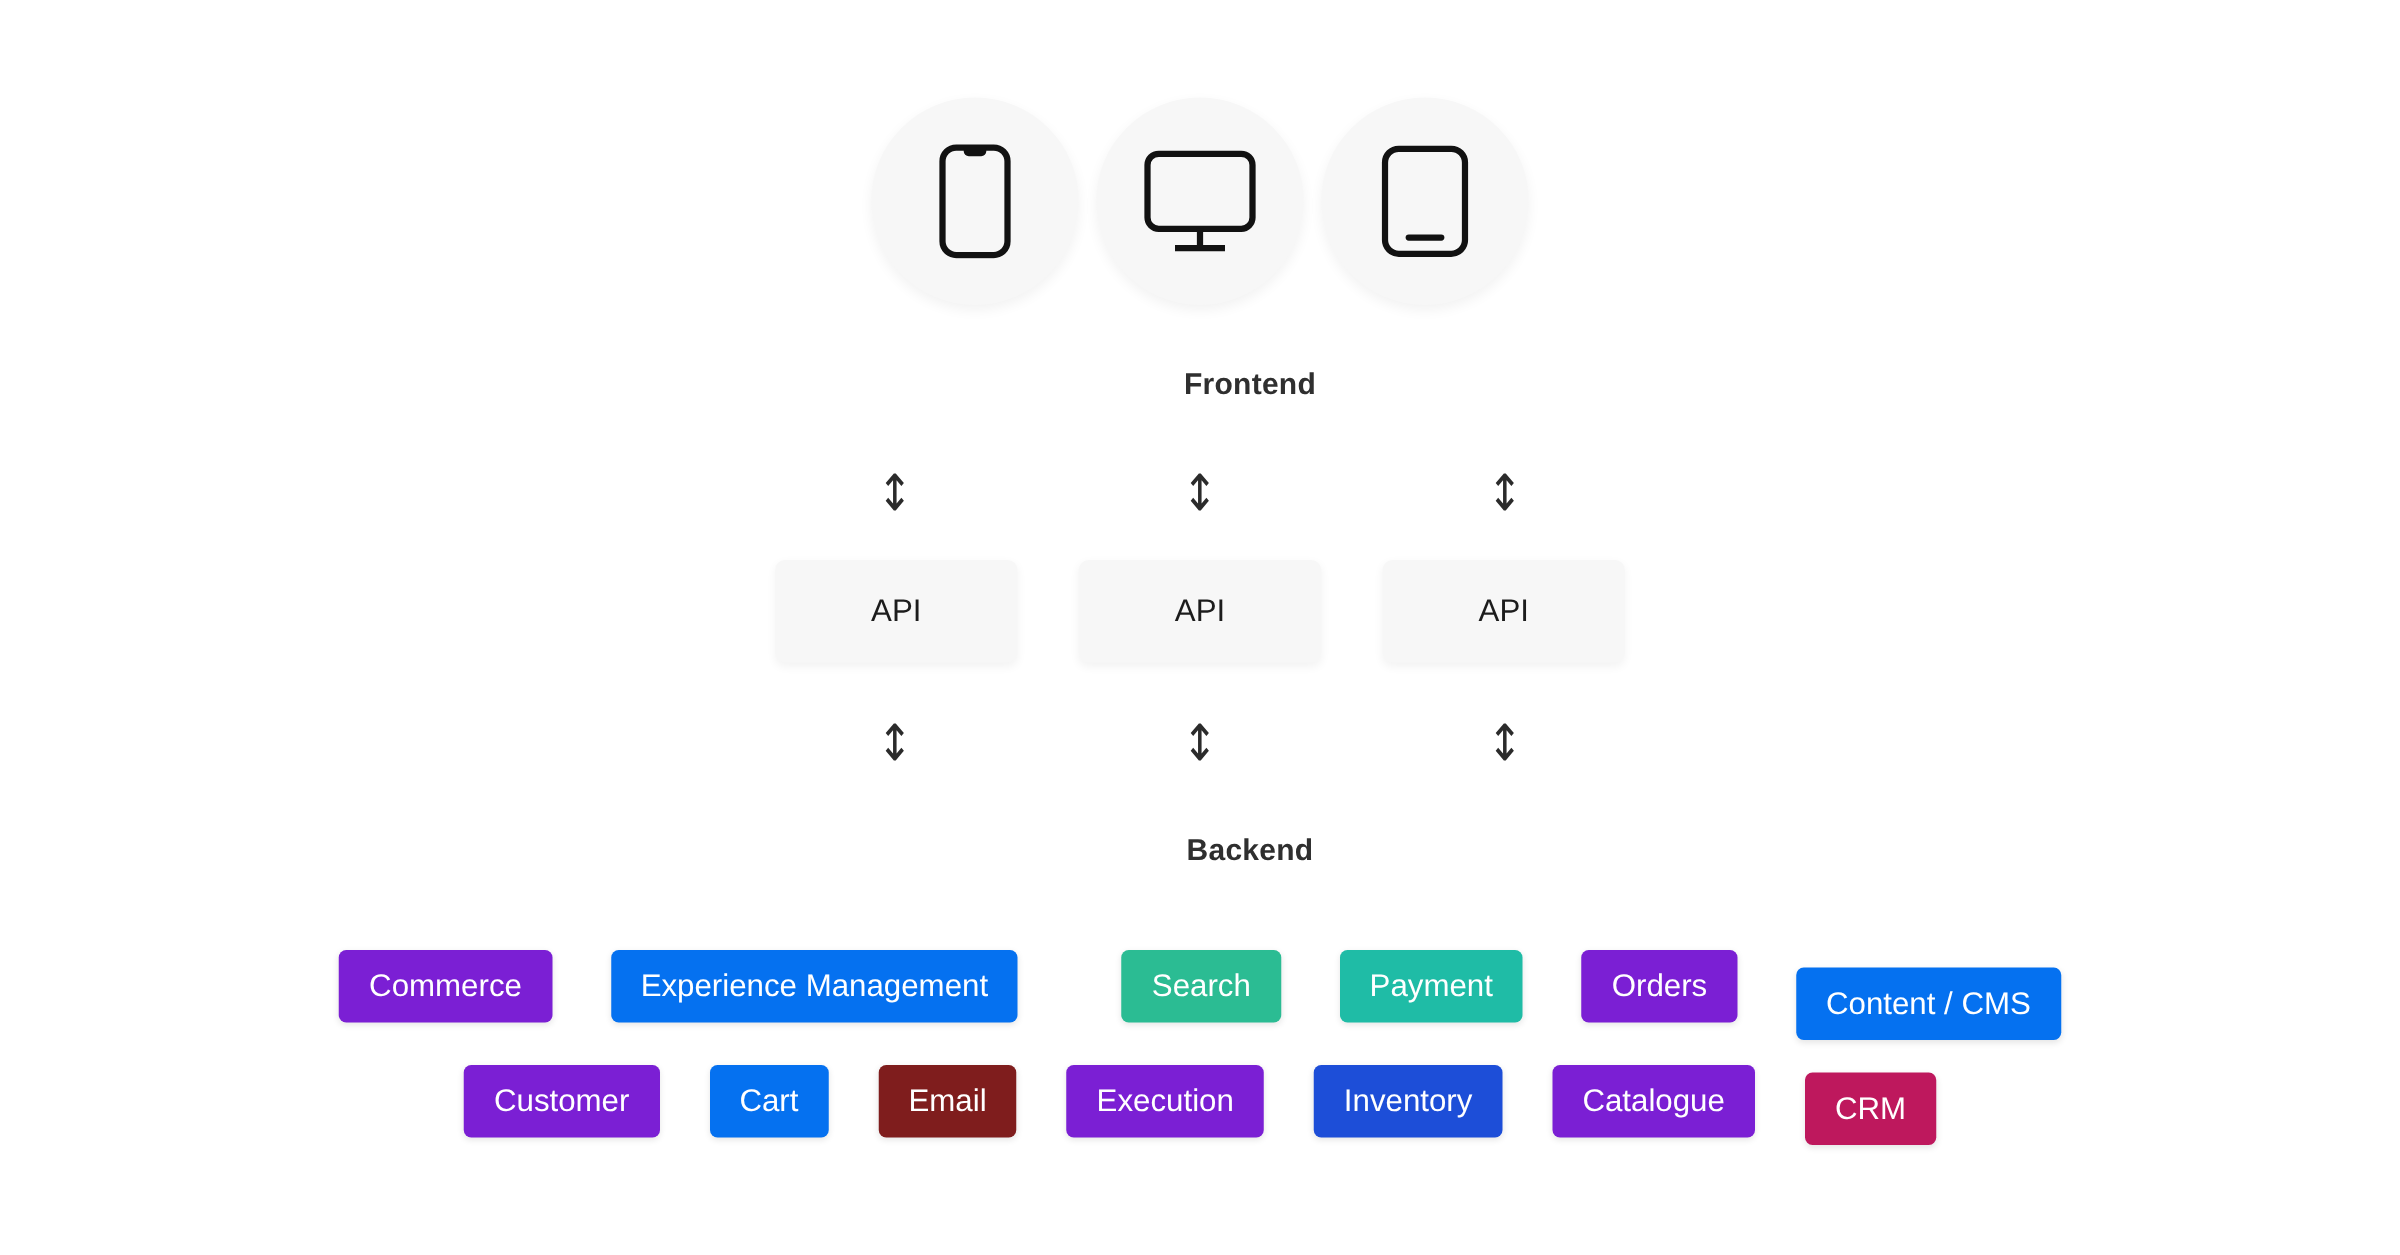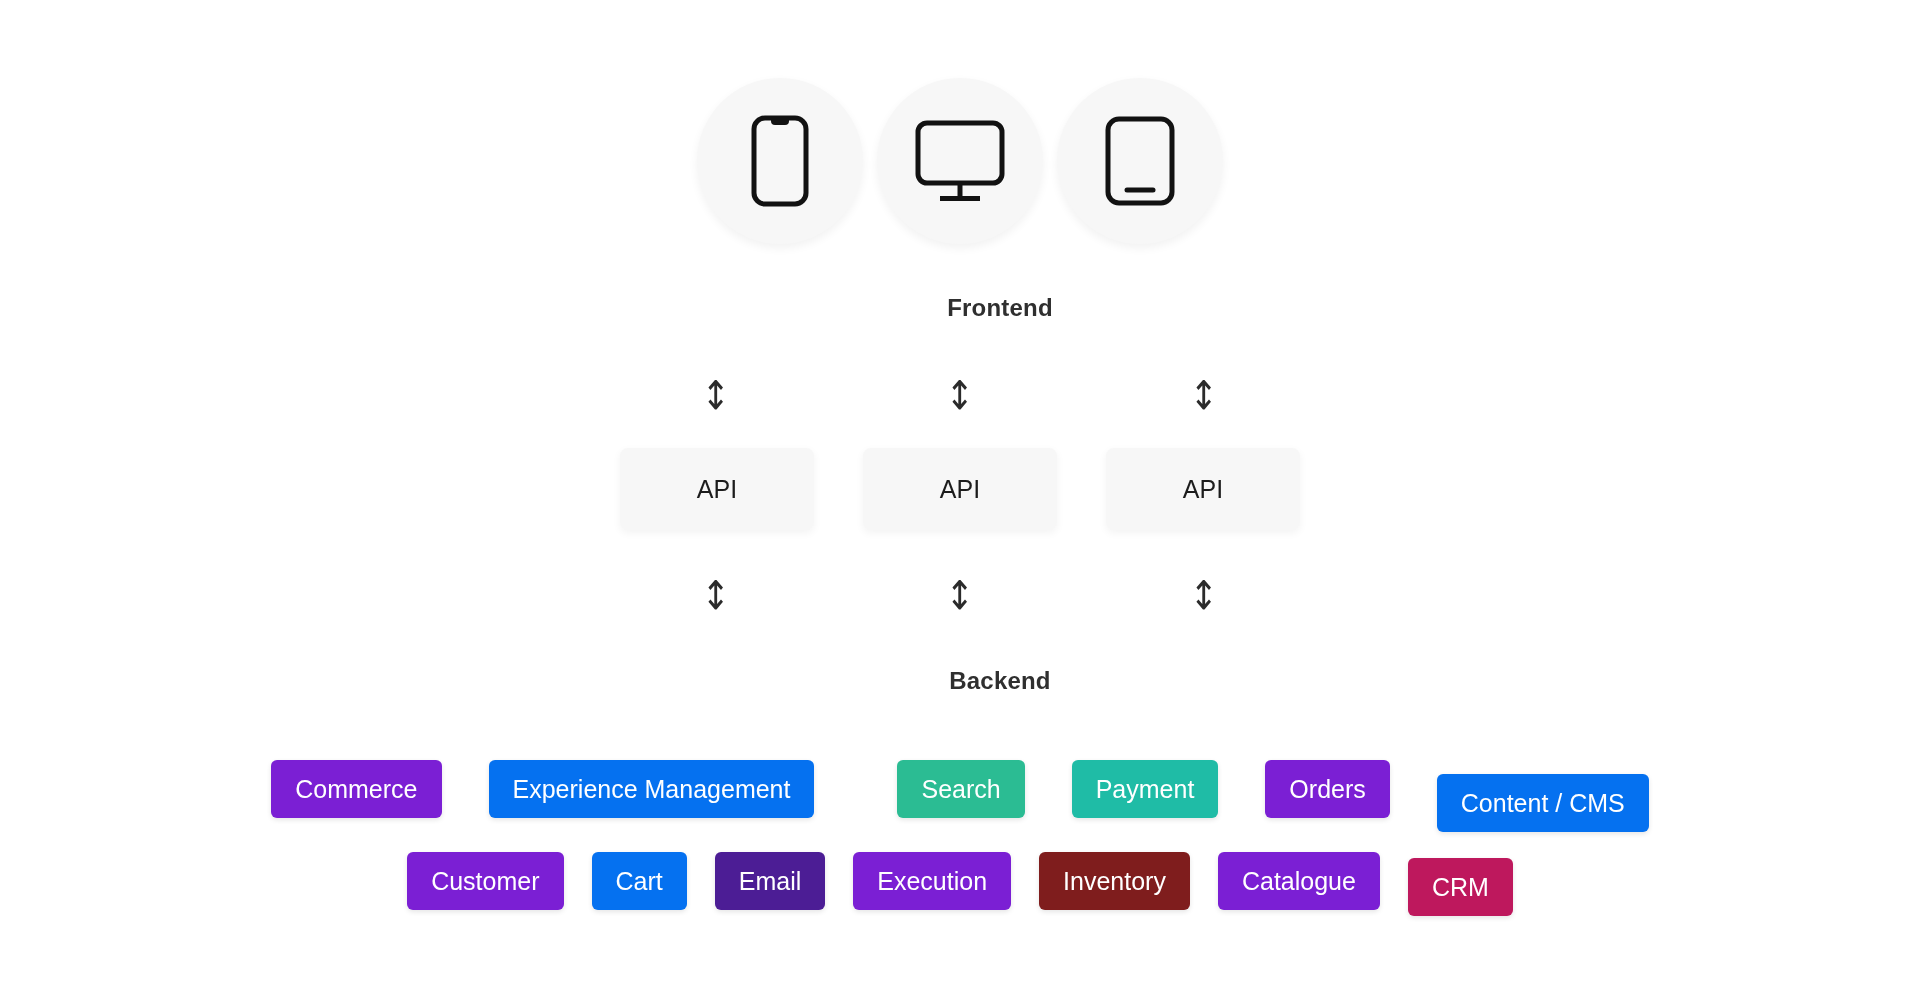--- a/index.html
+++ b/index.html
@@ -120,21 +120,21 @@
   
   .tag-row {
     position: absolute;
     left: 0;
     width: 1920px;
     display: flex;
     justify-content: center;
     align-items: center;
   }
   #tag-row-1 { top: 746px; gap: 47px; }
-  #tag-row-2 { top: 846px; gap: 28px; }
+  #tag-row-2 { top: 846px; gap: 40px; }
 
   .tag {
     height: 58px;
     border-radius: 6px;
     display: flex;
     align-items: center;
     justify-content: center;
     padding: 0 24px;
     font-size: 25px;
     color: #ffffff;
@@ -219,20 +219,20 @@
     <div class="tag" style="background-color: rgb(5, 113, 240);">Experience Management</div>
     <div class="tag" style="background-color: rgb(43, 188, 147); margin-left: 36px;">Search</div>
     <div class="tag" style="background-color: rgb(31, 188, 166);">Payment</div>
     <div class="tag" style="background-color: rgb(123, 31, 212);">Orders</div>
     <div class="tag" style="background-color: rgb(5, 113, 240); margin-top: 28px;">Content / CMS</div>
   </div>
 
   <div class="tag-row" id="tag-row-2">
     <div class="tag" style="background-color: rgb(123, 31, 212);">Customer</div>
     <div class="tag" style="background-color: rgb(5, 113, 240);">Cart</div>
-    <div class="tag" style="background-color: #4c1d95;">Email</div>
+    <div class="tag" style="background-color: #7f1d1d;">Email</div>
     <div class="tag" style="background-color: rgb(123, 31, 212);">Execution</div>
-    <div class="tag" style="background-color: #7f1d1d;">Inventory</div>
+    <div class="tag" style="background-color: #1d4ed8;">Inventory</div>
     <div class="tag" style="background-color: rgb(123, 31, 212);">Catalogue</div>
     <div class="tag" style="background-color: #be185d; margin-top: 12px;">CRM</div>
   </div>
 
 </div>
 
 </body></html>

